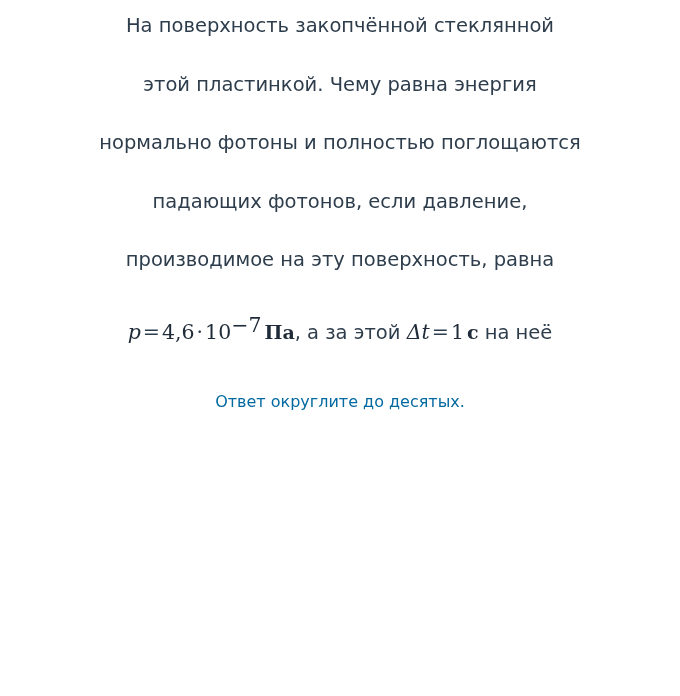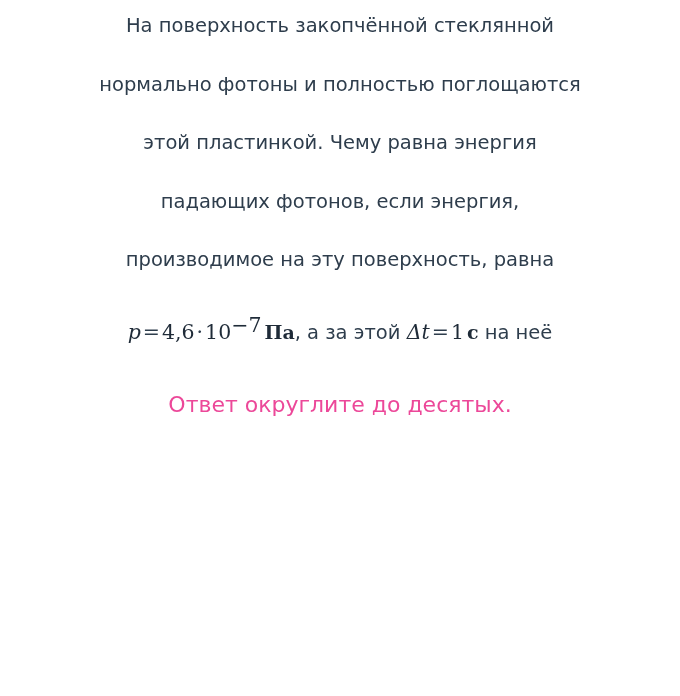--- a/index.html
+++ b/index.html
@@ -61,37 +61,37 @@
   sup {
     font-size: 0.62em;
     vertical-align: super;
     line-height: 0;
     font-style: normal;
   }
   .tail {
     font-size: 19.5px;
   }
   .footer-note {
-    font-size: 22px;
-    color: #ec4899;
+    font-size: 16px;
+    color: #0369a1;
   }
 </style>
 </head>
 <body>
 
 <div class="problem">
 
   <p class="line">На поверхность закопчённой стеклянной</p>
 
 
+  <p class="line">этой пластинкой. Чему равна энергия</p>
+
   <p class="line">нормально фотоны и полностью поглощаются</p>
 
-  <p class="line">этой пластинкой. Чему равна энергия</p>
-
-  <p class="line">падающих фотонов, если энергия,</p>
+  <p class="line">падающих фотонов, если давление,</p>
 
   <p class="line">производимое на эту поверхность, равна</p>
 
   <p class="line gap-before">
     <span class="math">p</span><span class="mathop">=</span><span class="num">4,6</span><span class="mathop">·</span><span class="num">10</span><sup class="num">−7</sup><span class="unit">Па</span><span class="tail">, а за этой</span>
     <span class="math">Δt</span><span class="mathop">=</span><span class="num">1</span><span class="unit">с</span>
     <span class="tail">на неё</span>
   </p>
 
 

